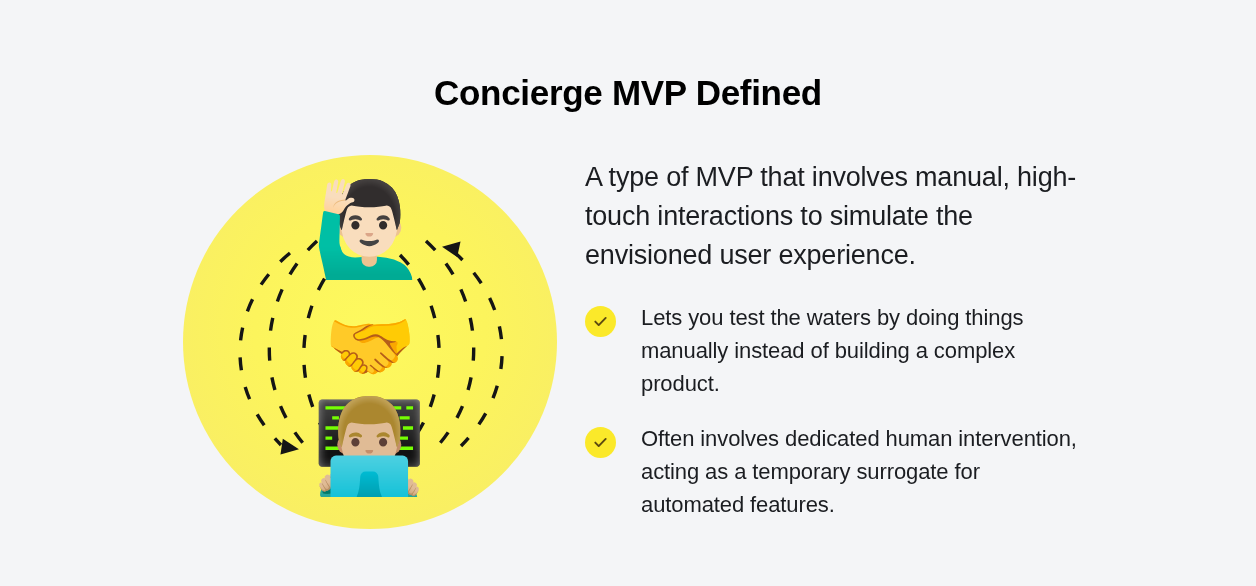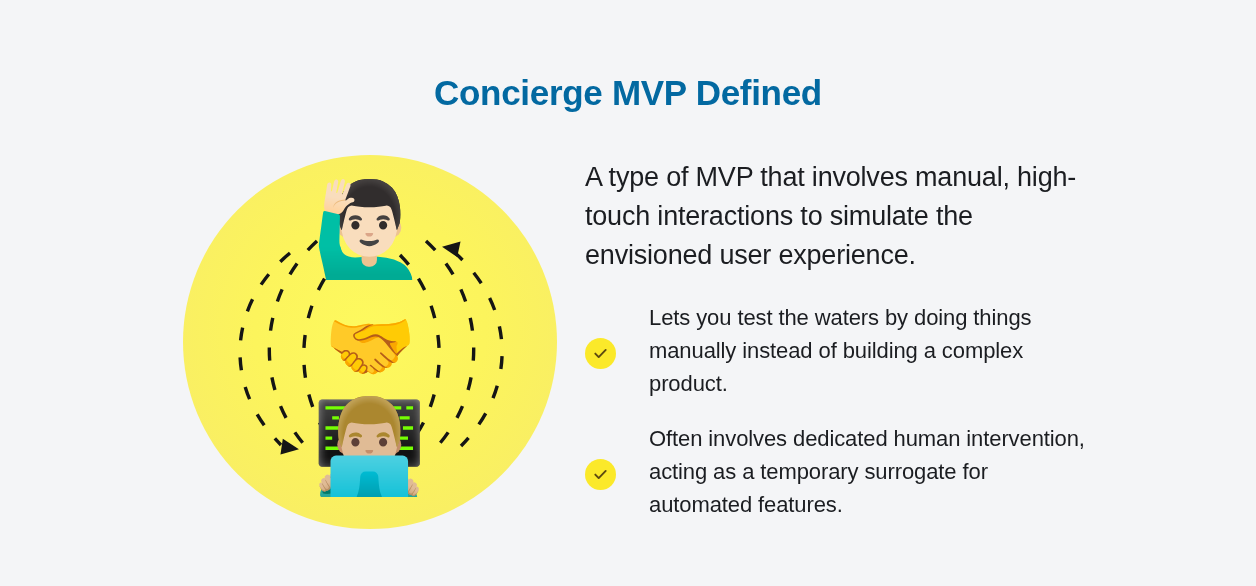--- a/index.html
+++ b/index.html
@@ -25,21 +25,21 @@
   
   .title {
     position: absolute;
     left: 0;
     right: 0;
     top: 48px;
     text-align: center;
     font-size: 35px;
     font-weight: bold;
     letter-spacing: -0.3px;
-    color: #0369a1;
+    color: #000000;
     line-height: 44px;
   }
 
   
   .illustration {
     position: absolute;
     left: 183px;
     top: 155px;
     width: 374px;
     height: 374px;
@@ -93,23 +93,22 @@
     letter-spacing: -0.2px;
     margin: 0 0 26px 0;
   }
   .bullets {
     list-style: none;
     margin: 0;
     padding: 0;
   }
   .bullet {
     display: flex;
-    align-items: center;
+    align-items: flex-start;
     margin-bottom: 22px;
-    gap: 8px;
   }
   .bullet:last-child {
     margin-bottom: 0;
   }
   .check-badge {
     flex: 0 0 auto;
     width: 31px;
     height: 31px;
     border-radius: 50%;
     background: #fbe92a;

